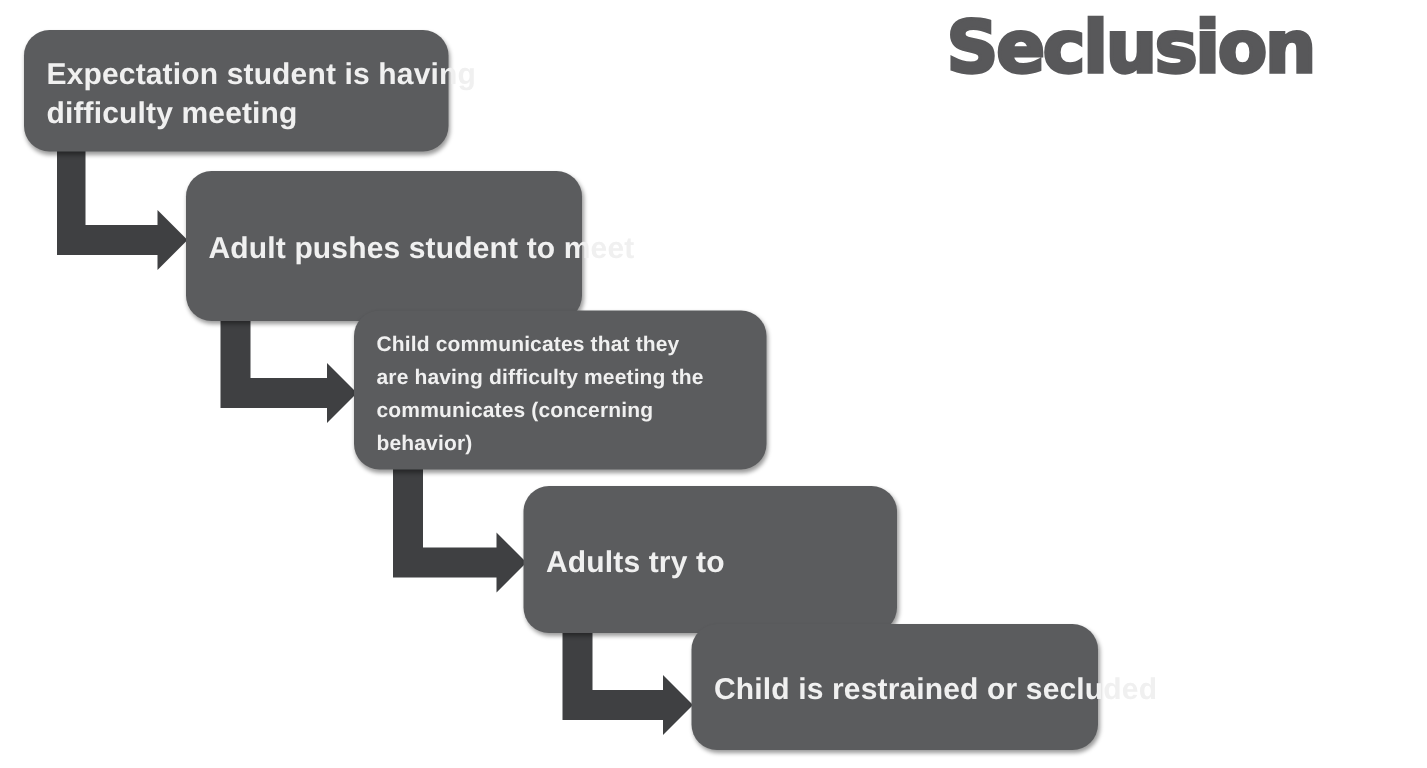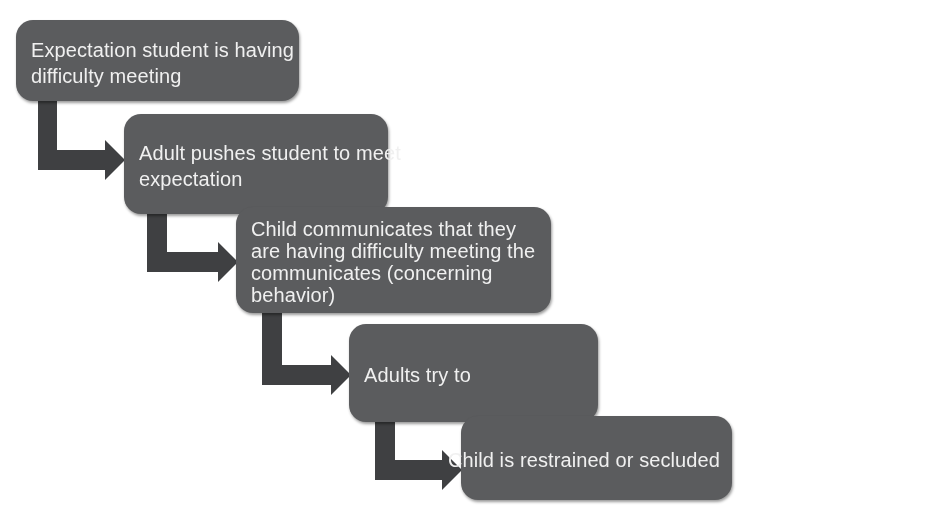--- a/index.html
+++ b/index.html
@@ -32,29 +32,30 @@
     color: var(--box-text, #f0f0f0);
     border-radius: 17px;
     box-shadow: 1px 2px 3px rgba(0,0,0,0.40);
     display: flex;
     flex-direction: column;
     justify-content: center;
     padding: 8px 12px 4px 15px;
     font-size: 20px;
     line-height: 26px;
     letter-spacing: 0.1px;
+    font-weight: bold;
   }
   .box .ln { white-space: nowrap; }
 
   .step1 { left: 16px;  top: 20px;  width: 283px; height: 81px;  }
   .step2 { left: 124px; top: 114px; width: 264px; height: 100px;  }
-  .step3 { left: 236px; top: 207px; width: 315px; height: 106px;
-           font-size: 20px; line-height: 22px; }
+  .step3 { left: 236px; top: 207px; width: 275px; height: 106px;
+           font-size: 14px; line-height: 22px; }
   .step4 { left: 349px; top: 324px; width: 249px; height: 98px;  }
-  .step5 { left: 461px; top: 416px; width: 271px; height: 84px; align-items: flex-end;  }
+  .step5 { left: 461px; top: 416px; width: 271px; height: 84px;  }
 
   
   .title {
     position: absolute;
     left: 556px; top: 4px; width: 395px;
     z-index: 2;
     text-align: center;
     font-family: "DejaVu Sans", sans-serif;
     font-weight: bold;
     font-size: 48px;
@@ -76,34 +77,34 @@
     <polygon points="375,401 395,401 395,460 442,460 442,450 462,470 442,490 442,480 375,480"></polygon>
   </svg>
 
   <div class="box step1">
     <div class="ln">Expectation student is having</div>
     <div class="ln">difficulty meeting</div>
   </div>
 
   <div class="box step2">
     <div class="ln">Adult pushes student to meet</div>
-    <div class="ln">expectation</div>
   </div>
 
   <div class="box step3">
     <div class="ln">Child communicates that they</div>
     <div class="ln">are having difficulty meeting the</div>
     <div class="ln">communicates (concerning</div>
     <div class="ln">behavior)</div>
   </div>
 
   <div class="box step4">
     <div class="ln">Adults try to</div>
   </div>
 
   <div class="box step5">
     <div class="ln">Child is restrained or secluded</div>
   </div>
 
   <div class="title">
+    <div class="tline">Seclusion</div>
   </div>
 
 </div>
 
 </body></html>

